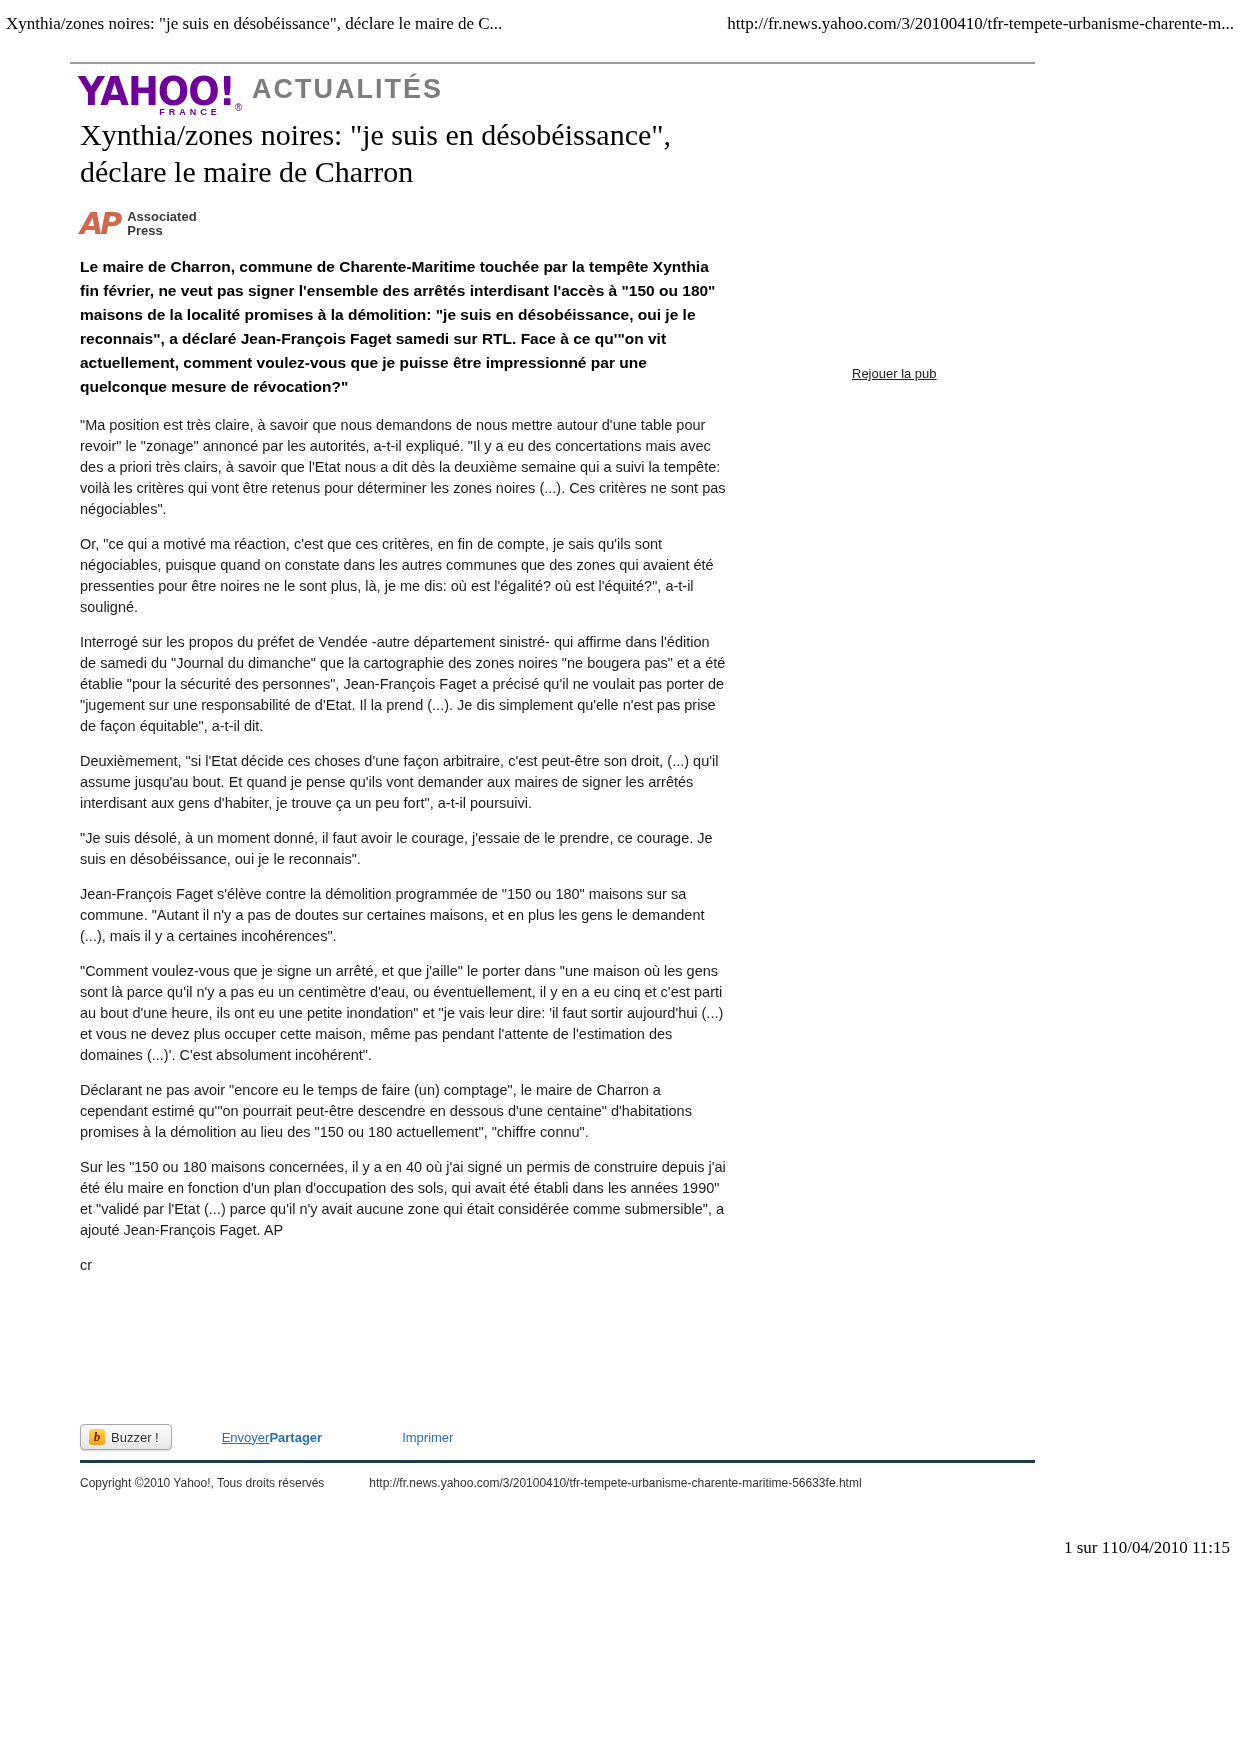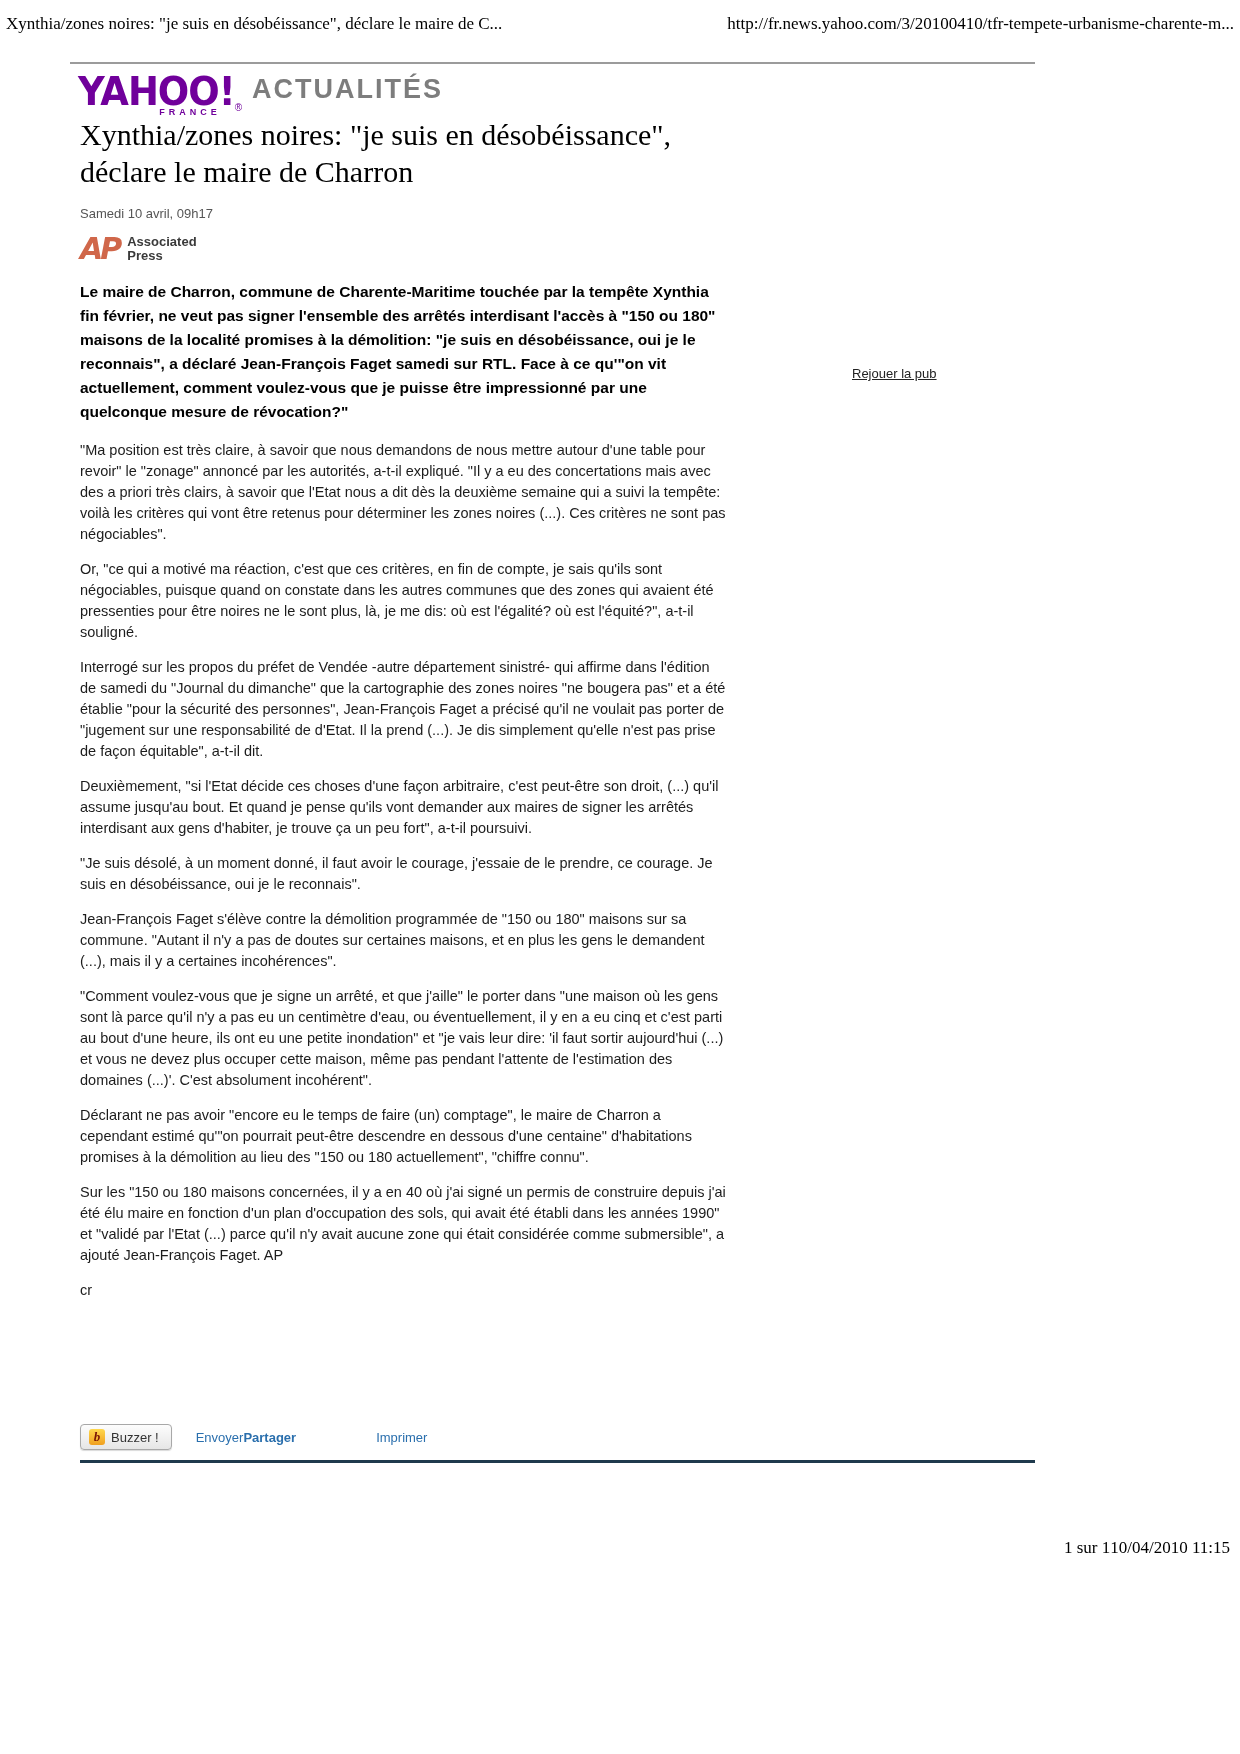--- a/index.html
+++ b/index.html
@@ -48,21 +48,21 @@
   .actions{position:absolute;left:80px;top:1424px;display:flex;align-items:center;}
   .buzz-btn{display:inline-flex;align-items:center;gap:6px;padding:4px 12px 4px 8px;
         border:1px solid #a8a8a8;border-radius:4px;
         background:linear-gradient(#fdfdfd,#e6e6e6);box-shadow:0 1px 1px rgba(0,0,0,.15);
         font-size:13px;color:#333;cursor:pointer;}
   .buzz-icon{display:inline-block;width:16px;height:16px;border-radius:3px;
         background:linear-gradient(#ffd84d,#f0a020);color:#7a1505;font-weight:bold;
         font-family:"Liberation Serif",serif;font-style:italic;font-size:13px;
         text-align:center;line-height:16px;}
   .action-link{font-size:13px;color:#2a6fad;cursor:pointer;}
-  .action-link.l1{margin-left:24px;}
+  .action-link.l1{margin-left:50px;text-decoration:underline;}
   .action-link.l2{font-weight:bold;}
   .action-link.l3{margin-left:80px;}
 
   .navy-rule{position:absolute;left:80px;top:1460px;width:955px;height:3px;background:#1f3a4d;}
 
   .copyright{position:absolute;left:80px;top:1476px;display:flex;gap:45px;
         font-size:12px;color:#333;}
 </style>
 </head>
 <body>
@@ -79,21 +79,20 @@
   <div class="masthead">
     <div class="ylogo">
       <span class="ylogo-text">YAHOO!</span><span class="ylogo-reg">®</span>
       <div class="ylogo-fr">FRANCE</div>
     </div>
     <div class="section-name">ACTUALITÉS</div>
   </div>
 
   <div class="article">
     <h1>Xynthia/zones noires: "je suis en désobéissance", déclare le maire de Charron</h1>
-    <div class="date">Samedi 10 avril, 09h17</div>
     <div class="ap-row">
       <span class="ap-glyph">AP</span>
       <span class="ap-name">
         <span>Associated</span><br>
         <span>Press</span>
       </span>
     </div>
     <p class="lead">Le maire de Charron, commune de Charente-Maritime touchée par la tempête Xynthia fin février, ne veut pas signer l'ensemble des arrêtés interdisant l'accès à "150 ou 180" maisons de la localité promises à la démolition: "je suis en désobéissance, oui je le reconnais", a déclaré Jean-François Faget samedi sur RTL. Face à ce qu'"on vit actuellement, comment voulez-vous que je puisse être impressionné par une quelconque mesure de révocation?"</p>
     <p class="para">"Ma position est très claire, à savoir que nous demandons de nous mettre autour d'une table pour revoir" le "zonage" annoncé par les autorités, a-t-il expliqué. "Il y a eu des concertations mais avec des a priori très clairs, à savoir que l'Etat nous a dit dès la deuxième semaine qui a suivi la tempête: voilà les critères qui vont être retenus pour déterminer les zones noires (...). Ces critères ne sont pas négociables".</p>
     <p class="para">Or, "ce qui a motivé ma réaction, c'est que ces critères, en fin de compte, je sais qu'ils sont négociables, puisque quand on constate dans les autres communes que des zones qui avaient été pressenties pour être noires ne le sont plus, là, je me dis: où est l'égalité? où est l'équité?", a-t-il souligné.</p>
@@ -114,19 +113,23 @@
       <span class="buzz-icon">b</span>
       <span>Buzzer !</span>
     </span>
     <span class="action-link l1">Envoyer</span>
     <span class="action-link l2">Partager</span>
     <span class="action-link l3">Imprimer</span>
   </div>
 
   <div class="navy-rule"></div>
 
+  <div class="copyright">
+    <span>Copyright ©2010 Yahoo!, Tous droits réservés</span>
+    <span>http://fr.news.yahoo.com/3/20100410/tfr-tempete-urbanisme-charente-maritime-56633fe.html</span>
+  </div>
 
   <div class="print-footer">
     <span>1 sur 1</span>
     <span>10/04/2010 11:15</span>
   </div>
 
 </div>
 
 </body></html>

